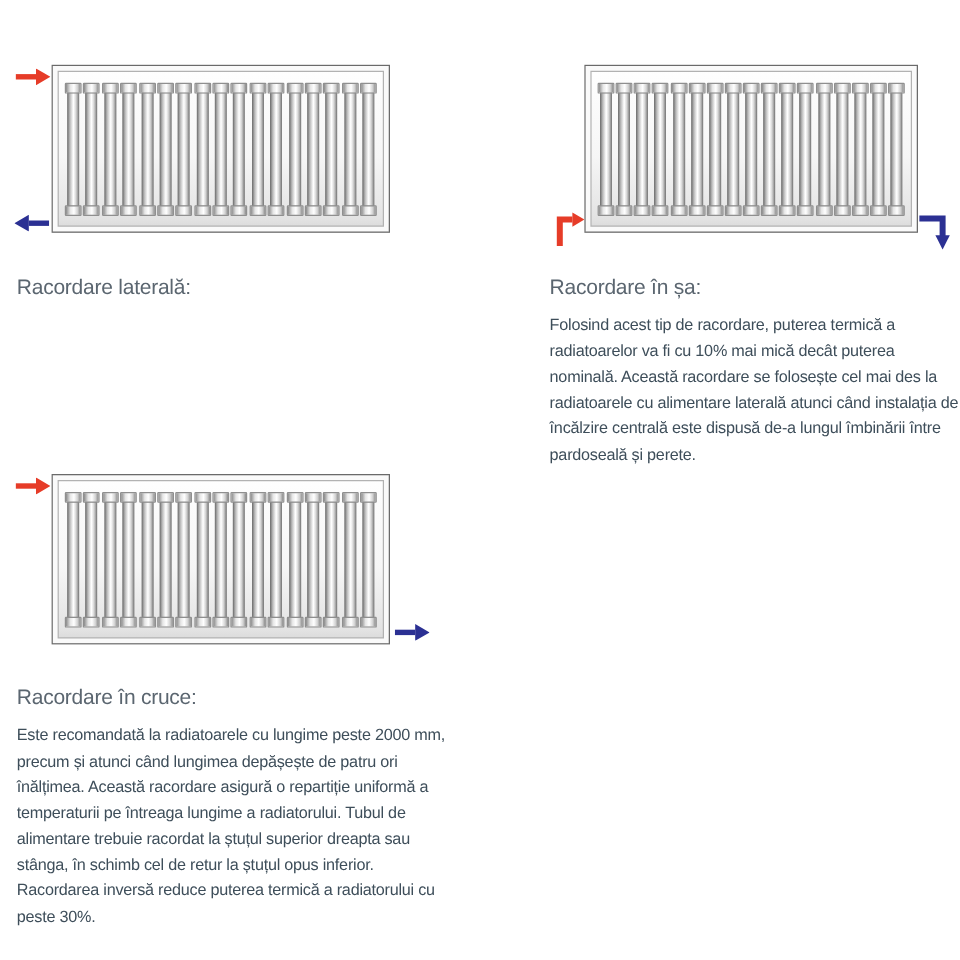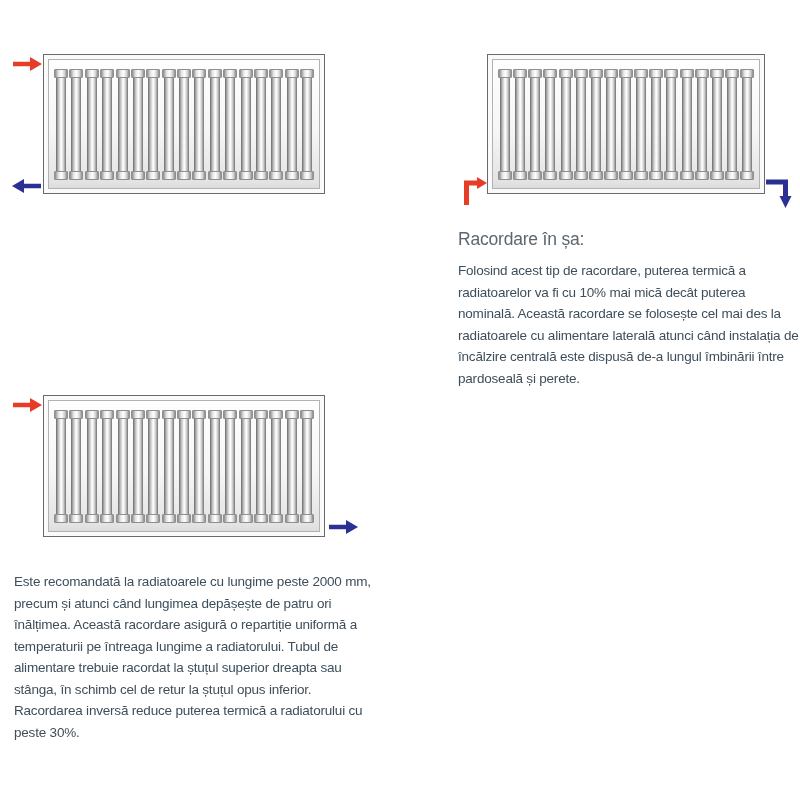--- a/index.html
+++ b/index.html
@@ -146,24 +146,26 @@
       <rect class="supply-fill" x="0" y="4.75" width="17" height="4.5"></rect>
       <polygon class="supply-fill" points="17,0 29,7 17,14"></polygon>
     </svg>
     <svg class="arrow" style="right:-33px;top:125px;" width="29" height="14" viewBox="0 0 29 14">
       <rect class="return-fill" x="0" y="4.75" width="17" height="4.5"></rect>
       <polygon class="return-fill" points="17,0 29,7 17,14"></polygon>
     </svg>
   </figure>
 
   <div class="textblock" style="left:14px;top:229px;width:354px;">
+    <h2 class="heading">Racordare laterală:</h2>
   </div>
 
   <div class="textblock" style="left:458px;top:229px;width:344px;">
     <h2 class="heading">Racordare în șa:</h2>
     <p class="body">Folosind acest tip de racordare, puterea termică a radiatoarelor va fi cu 10% mai mică decât puterea nominală. Această racordare se folosește cel mai des la radiatoarele cu alimentare laterală atunci când instalația de încălzire centrală este dispusă de-a lungul îmbinării între pardoseală și perete.</p>
   </div>
 
   <div class="textblock" style="left:14px;top:571px;width:362px;">
+    <h2 class="heading">Racordare în cruce:</h2>
     <p class="body">Este recomandată la radiatoarele cu lungime peste 2000 mm, precum și atunci când lungimea depășește de patru ori înălțimea. Această racordare asigură o repartiție uniformă a temperaturii pe întreaga lungime a radiatorului. Tubul de alimentare trebuie racordat la ștuțul superior dreapta sau stânga, în schimb cel de retur la ștuțul opus inferior. Racordarea inversă reduce puterea termică a radiatorului cu peste 30%.</p>
   </div>
 
 </div>
 
 </body></html>

